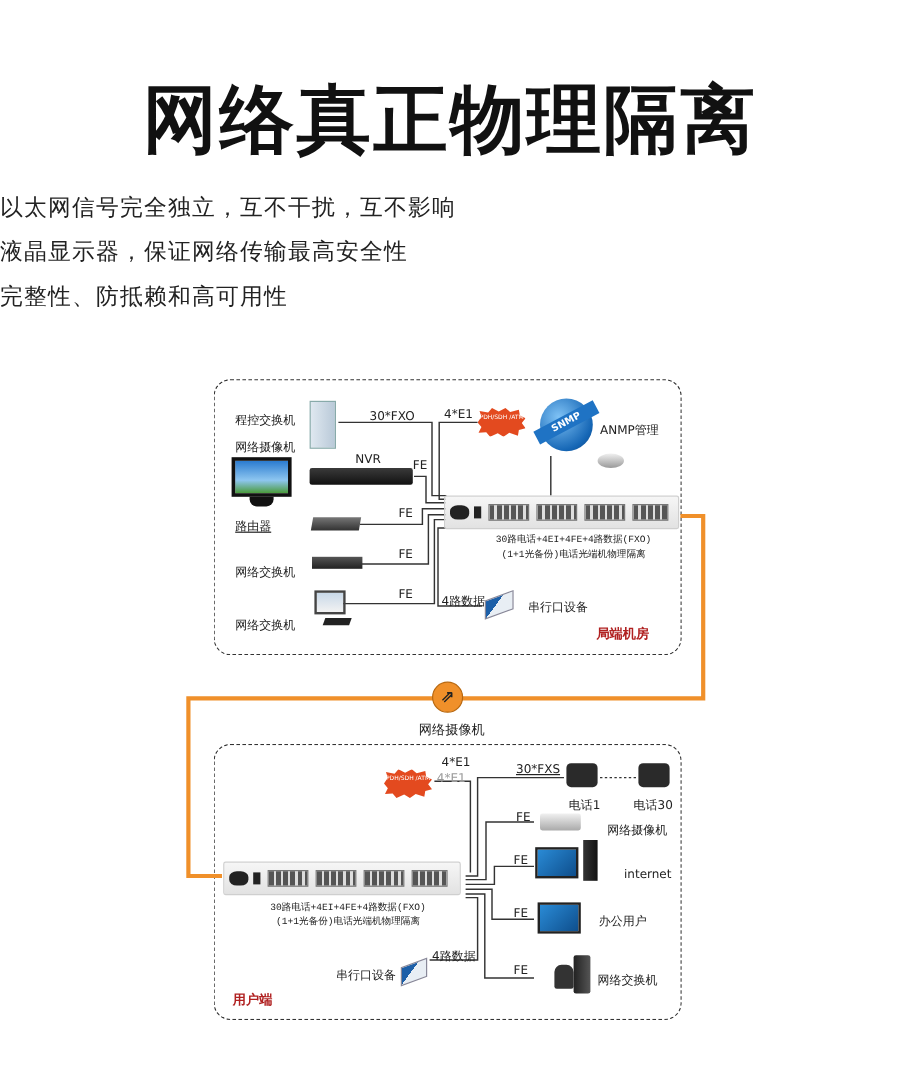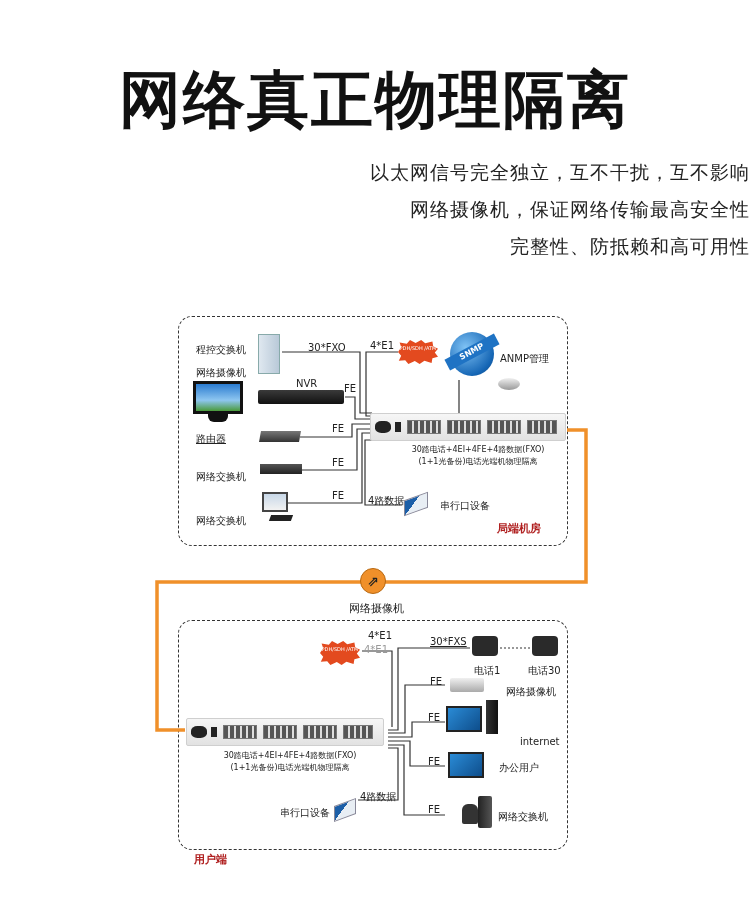--- a/index.html
+++ b/index.html
@@ -1,36 +1,36 @@
 <!DOCTYPE html>
 <html><head>
 <meta charset="utf-8">
 <style>
   * { box-sizing: border-box; margin: 0; padding: 0; }
   html, body { width: 750px; height: 900px; background: #ffffff; overflow: hidden; }
   body { position: relative; font-family: "DejaVu Sans", "Liberation Sans", sans-serif; color: #111; }
   .abs { position: absolute; }
   .title { left: 0; width: 750px; top: 58px; text-align: center; font-size: 62px; font-weight: bold; letter-spacing: 2px; color: #111; }
-  .sub { left: 0; width: 750px; text-align: right; font-size: 19px; color: #222; letter-spacing: 1px; }
+  .sub { left: 0; width: 750px; text-align: left; font-size: 19px; color: #222; letter-spacing: 1px; }
   .lbl { font-size: 10px; color: #222; white-space: nowrap; }
-  .lbl-sm { font-size: 8px; color: #222; white-space: nowrap; }
+  .lbl-sm { font-size: 8px; color: #222; white-space: nowrap; font-family: Liberation Mono, monospace; }
   .lbl-red { font-size: 11px; color: #b02020; font-weight: bold; }
   .zone { border: 1.6px dashed #333; border-radius: 14px; }
   svg.lines { position: absolute; left: 0; top: 0; }
   .device { position: absolute; }
   .chassis { background: linear-gradient(#f6f6f6, #e2e2e2); border: 1px solid #cfcfcf; border-radius: 2px; }
   .port-grp { position: absolute; top: 6px; height: 14px; background: repeating-linear-gradient(90deg, #555 0 4px, #ddd 4px 6px); border: 1px solid #777; }
   .burst { position: absolute; width: 40px; height: 24px; background: #e34a1f; color: #fff; font-size: 5px; text-align: center; line-height: 7px; padding-top: 5px; clip-path: polygon(0% 50%,8% 30%,4% 10%,22% 16%,30% 0%,44% 12%,58% 0%,68% 14%,86% 6%,88% 26%,100% 36%,92% 52%,100% 70%,86% 76%,84% 96%,66% 86%,54% 100%,42% 88%,26% 100%,18% 84%,2% 86%,8% 66%); }
 </style>
 </head>
 <body>
 
 <div class="abs title">网络真正物理隔离</div>
 <div class="abs sub" style="top:160px;">以太网信号完全独立，互不干扰，互不影响</div>
-<div class="abs sub" style="top:197px;">网络摄像机，保证网络传输最高安全性</div>
+<div class="abs sub" style="top:197px;">液晶显示器，保证网络传输最高安全性</div>
 <div class="abs sub" style="top:234px;">完整性、防抵赖和高可用性</div>
 
 <div class="abs zone" style="left:178px; top:316px; width:390px; height:230px;"></div>
 <div class="abs zone" style="left:178px; top:620px; width:390px; height:230px;"></div>
 
 <svg class="lines" width="750" height="900">
 
   <polyline points="567,430 586,430 586,582 157,582 157,730 185,730" fill="none" stroke="#f0902a" stroke-width="3.5"></polyline>
 
   <g stroke="#333" stroke-width="1.2" fill="none">
@@ -119,21 +119,21 @@
 <div class="device" style="left:532px; top:636px; width:26px; height:20px; background:#2a2a2a; border-radius:4px;"></div>
 <div class="abs lbl" style="left:528px; top:664px;">电话30</div>
 
 <div class="abs lbl" style="left:430px; top:676px;">FE</div>
 <div class="device" style="left:450px; top:678px; width:34px; height:14px; background:linear-gradient(#f0f0f0,#aaa); border-radius:2px;"></div>
 <div class="abs lbl" style="left:506px; top:685px;">网络摄像机</div>
 
 <div class="abs lbl" style="left:428px; top:712px;">FE</div>
 <div class="device" style="left:446px; top:706px; width:36px; height:26px; background:linear-gradient(135deg,#2a8bd6,#0e4e8c); border:2px solid #222;"></div>
 <div class="device" style="left:486px; top:700px; width:12px; height:34px; background:linear-gradient(90deg,#333,#111);"></div>
-<div class="abs lbl" style="left:520px; top:724px;margin-top:12px;">internet</div>
+<div class="abs lbl" style="left:520px; top:724px;">internet</div>
 
 <div class="abs lbl" style="left:428px; top:756px;">FE</div>
 <div class="device" style="left:448px; top:752px; width:36px; height:26px; background:linear-gradient(135deg,#2a8bd6,#0e4e8c); border:2px solid #222;"></div>
 <div class="abs lbl" style="left:499px; top:761px;">办公用户</div>
 
 <div class="abs lbl" style="left:428px; top:804px;">FE</div>
 <div class="device" style="left:462px; top:804px; width:16px; height:20px; background:#333; border-radius:6px 6px 2px 2px;"></div>
 <div class="device" style="left:478px; top:796px; width:14px; height:32px; background:linear-gradient(90deg,#222,#555); border-radius:2px;"></div>
 <div class="abs lbl" style="left:498px; top:810px;">网络交换机</div>
 
@@ -144,13 +144,13 @@
   <div class="port-grp" style="left:76px; width:34px;"></div>
   <div class="port-grp" style="left:116px; width:34px;"></div>
   <div class="port-grp" style="left:156px; width:30px;"></div>
 </div>
 <div class="abs lbl-sm" style="left:200px; top:750px; width:180px; text-align:center;">30路电话+4EI+4FE+4路数据(FXO)</div>
 <div class="abs lbl-sm" style="left:200px; top:762px; width:180px; text-align:center;">(1+1光备份)电话光端机物理隔离</div>
 
 <div class="abs lbl" style="left:360px; top:790px;">4路数据</div>
 <div class="abs lbl" style="left:280px; top:806px;">串行口设备</div>
 <div class="device" style="left:334px; top:802px; width:22px; height:16px; background:linear-gradient(135deg,#1c5fa8 40%,#e8eef4 40%); border:1px solid #889; transform:skewY(-20deg);"></div>
-<div class="abs lbl-red" style="left:194px; top:826px;margin-top:26px;">用户端</div>
+<div class="abs lbl-red" style="left:194px; top:826px;">用户端</div>
 
 </body></html>

